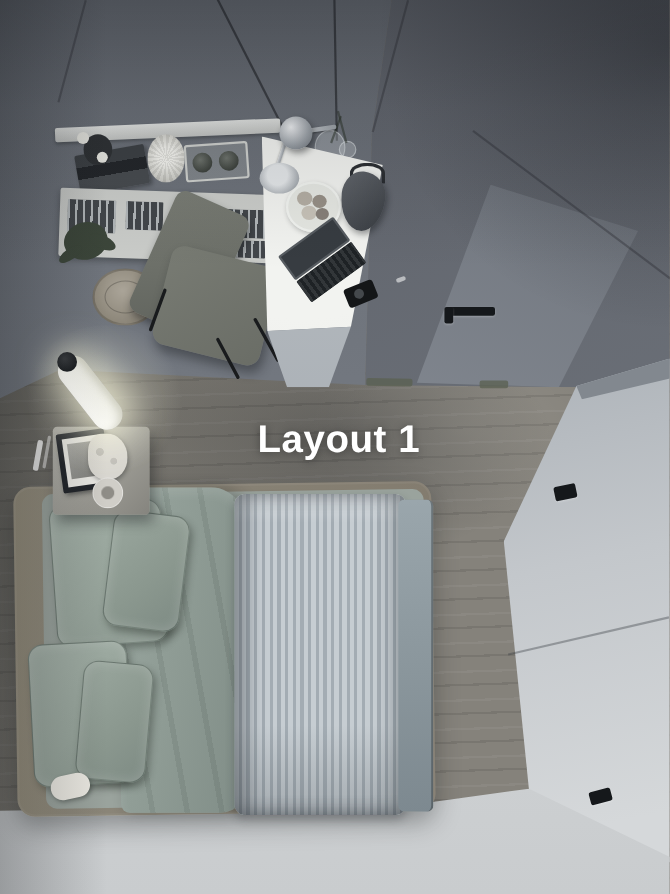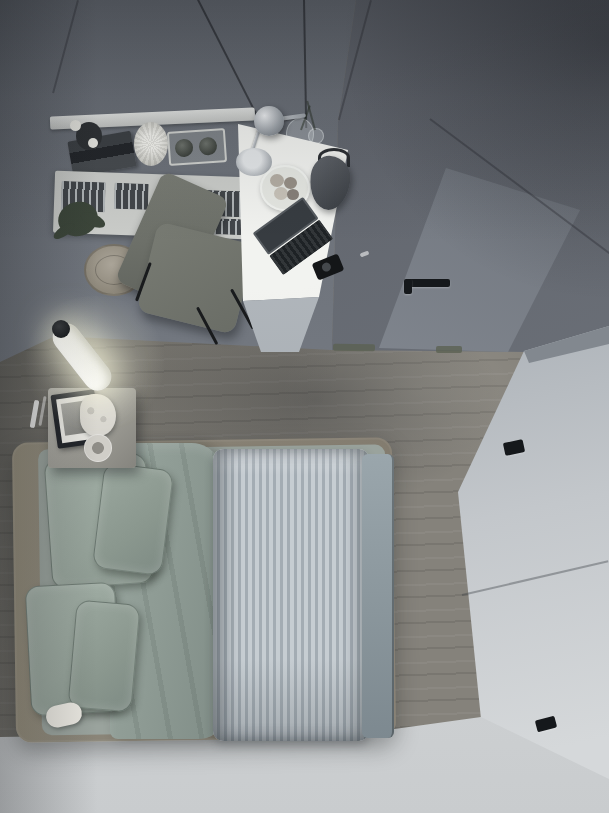--- a/index.html
+++ b/index.html
@@ -271,14 +271,15 @@
   <div class="o paper" style="left:80px;top:394px;width:36px;height:42px;"></div>
   <div class="o disc" style="left:84px;top:434px;width:26px;height:26px;"></div>
   <div class="o switch-mark" style="left:32px;top:400px;width:5px;height:28px;transform:rotate(10deg);"></div>
   <div class="o switch-mark" style="left:41px;top:396px;width:3px;height:30px;transform:rotate(10deg);opacity:.6;"></div>
 
   <div class="o lamp-glow" style="left:20px;top:296px;width:150px;height:134px;"></div>
   <div class="o lamp-tube" style="left:68px;top:318px;width:28px;height:78px;transform:rotate(-38deg);"></div>
   <div class="o lamp-cap" style="left:52px;top:320px;width:18px;height:18px;"></div>
 
   <div class="o vignette"></div>
+  <div class="o caption">Layout 1</div>
 
 </div>
 
 </body></html>

